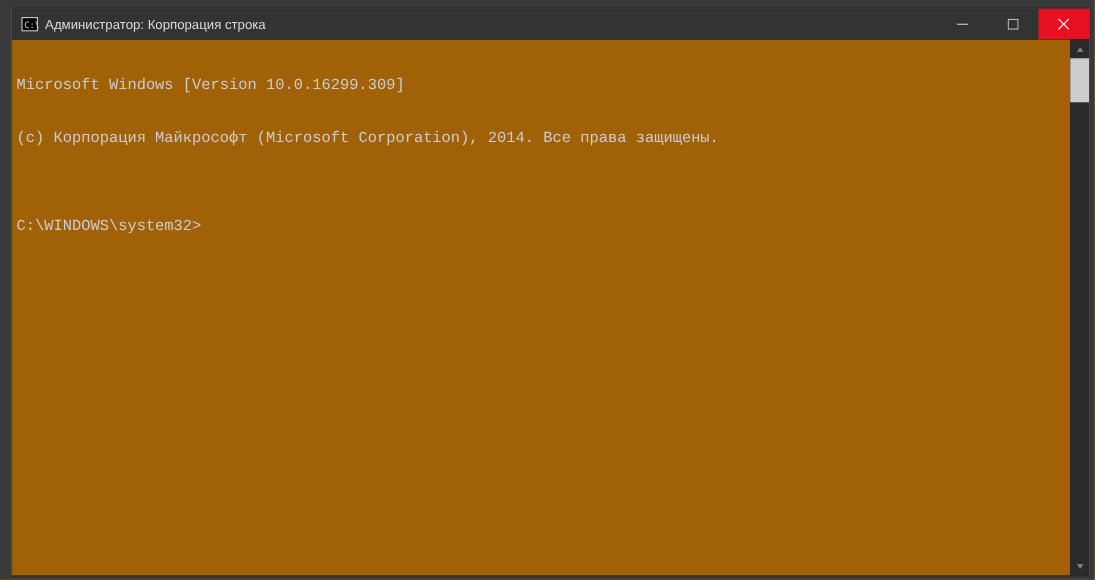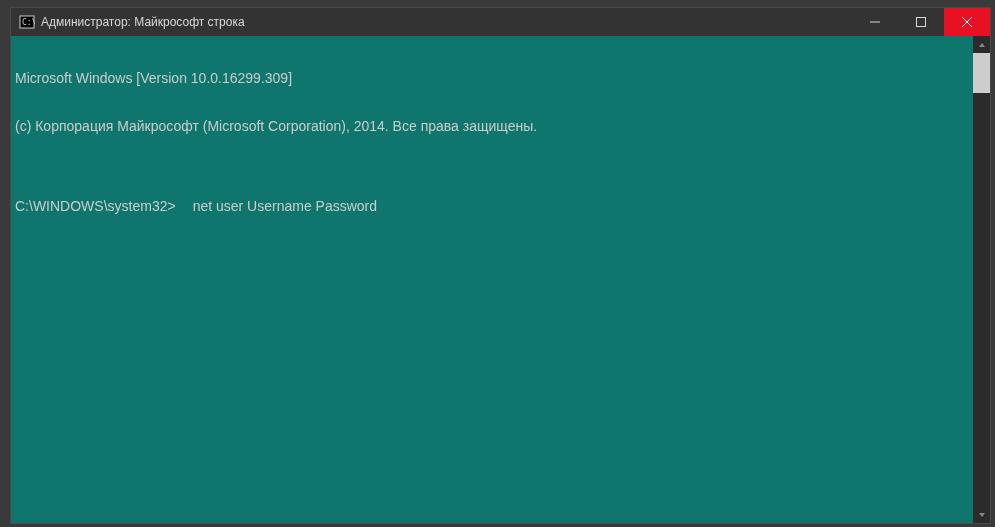--- a/index.html
+++ b/index.html
@@ -75,35 +75,34 @@
       height: 10px;
     }
     .content-wrap {
       flex: 1;
       display: flex;
       background: #000;
       position: relative;
     }
     .terminal {
       flex: 1;
-      background: #0f766e;
+      background: #a16207;
       color: #cccccc;
-      font-family: Liberation Sans, sans-serif;
+      font-family: Liberation Mono, monospace;
       font-size: 14px;
       line-height: 16px;
       padding: 2px 4px;
       white-space: pre;
       overflow: hidden;
     }
     .terminal-line {
       display: block;
     }
     .prompt-line {
       display: flex;
-      gap: 17px;
     }
     .scrollbar {
       width: 17px;
       background: #2b2b2b;
       position: relative;
       display: flex;
       flex-direction: column;
     }
     .scrollbar-arrow {
       width: 17px;
@@ -133,21 +132,21 @@
 <body>
 
 <div class="window">
   <div class="titlebar">
     <span class="titlebar-icon">
       <svg viewBox="0 0 16 16">
         <rect x="1" y="2" width="14" height="12" fill="#000" stroke="#ccc" stroke-width="1"></rect>
         <text x="3" y="11" font-size="8" fill="#ccc" font-family="monospace">C:\</text>
       </svg>
     </span>
-    <span class="titlebar-title">Администратор: Майкрософт строка</span>
+    <span class="titlebar-title">Администратор: Корпорация строка</span>
     <span class="titlebar-spacer"></span>
     <div class="titlebar-controls">
       <div class="titlebar-btn">
         <svg viewBox="0 0 10 10">
             <line x1="0" y1="5" x2="10" y2="5" stroke="currentColor" stroke-width="1"></line>
           </svg>
       </div>
       <div class="titlebar-btn">
         <svg viewBox="0 0 10 10">
             <rect x="0.5" y="0.5" width="9" height="9" fill="none" stroke="currentColor" stroke-width="1"></rect>
@@ -159,21 +158,21 @@
           <line x1="10" y1="0" x2="0" y2="10" stroke="currentColor" stroke-width="1"></line>
         </svg>
       </div>
     </div>
   </div>
   <div class="content-wrap">
     <div class="terminal">
       <span class="terminal-line">Microsoft Windows [Version 10.0.16299.309]</span>
       <span class="terminal-line">(c) Корпорация Майкрософт (Microsoft Corporation), 2014. Все права защищены.</span>
       <span class="terminal-line"></span>
-      <span class="prompt-line"><span>C:\WINDOWS\system32&gt;</span><span>net user Username Password</span></span>
+      <span class="prompt-line"><span>C:\WINDOWS\system32&gt;</span></span>
     </div>
     <div class="scrollbar">
       <div class="scrollbar-arrow">
         <svg viewBox="0 0 8 8" width="8" height="8">
             <path d="M4 2 L7 6 L1 6 Z" fill="#888"></path>
           </svg>
       </div>
       <div class="scrollbar-track">
         <div class="scrollbar-thumb"></div>
       </div>

